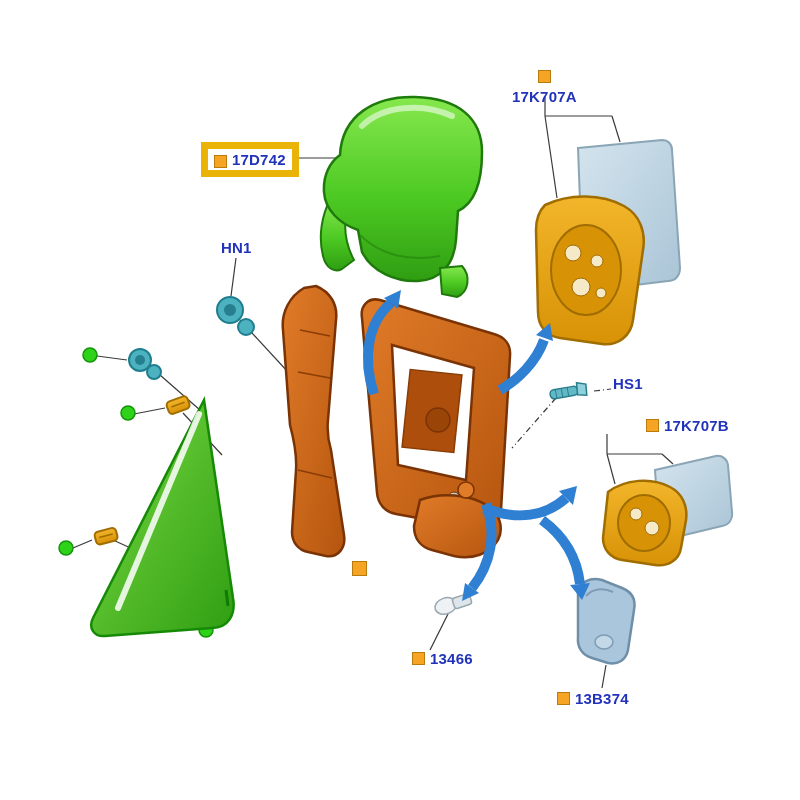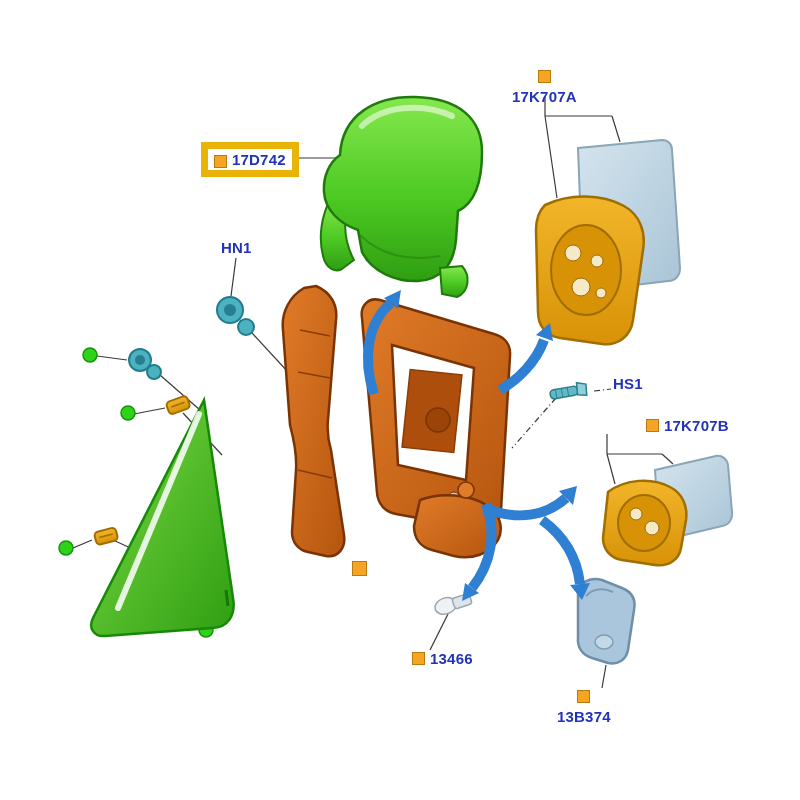--- a/index.html
+++ b/index.html
@@ -225,19 +225,19 @@
   <div class="label-chip" style="left:614px;top:417px;margin-left:32px;">
     <span class="marker"></span>
     <span>17K707B</span>
   </div>
 
   <div class="label-chip" style="left:412px;top:650px;">
     <span class="marker"></span>
     <span>13466</span>
   </div>
 
-  <div class="label-chip" style="left:557px;top:690px;flex-direction:column;">
+  <div class="label-chip" style="left:557px;top:690px;">
     <span class="marker"></span>
     <span>13B374</span>
   </div>
 
   <span class="marker lone" style="left:352px;top:561px;"></span>
 </div>
 
 </body></html>

